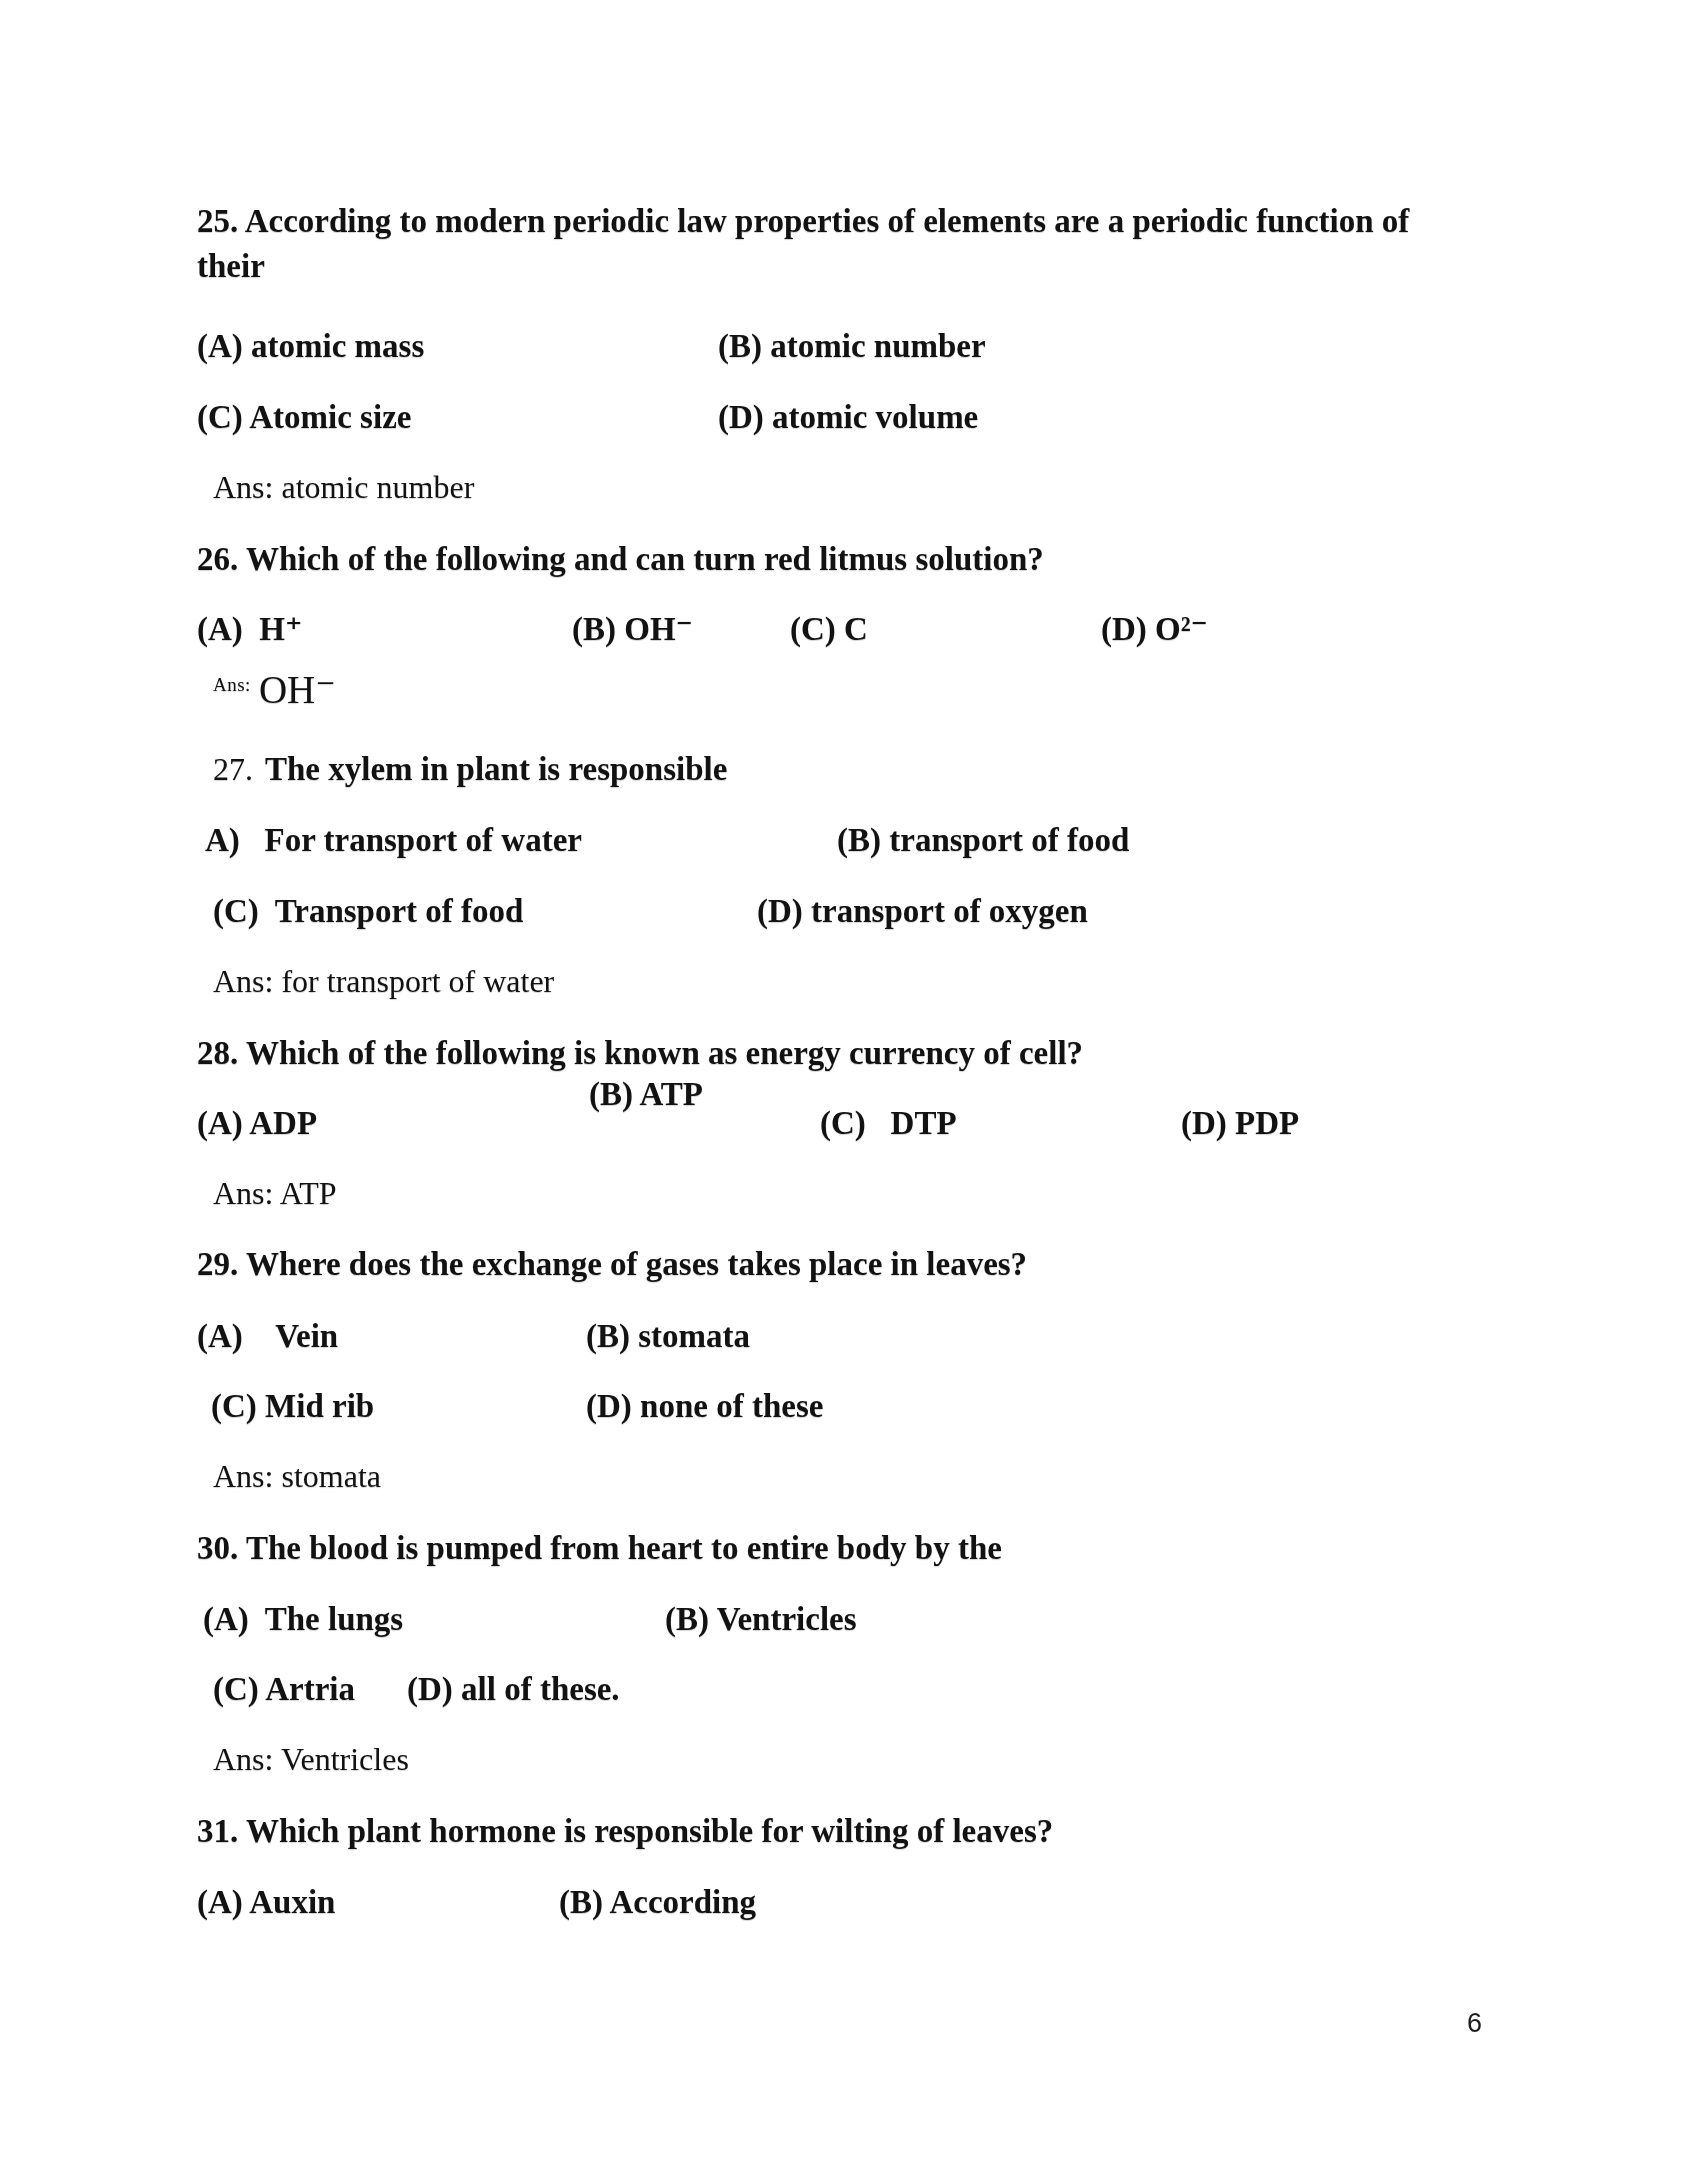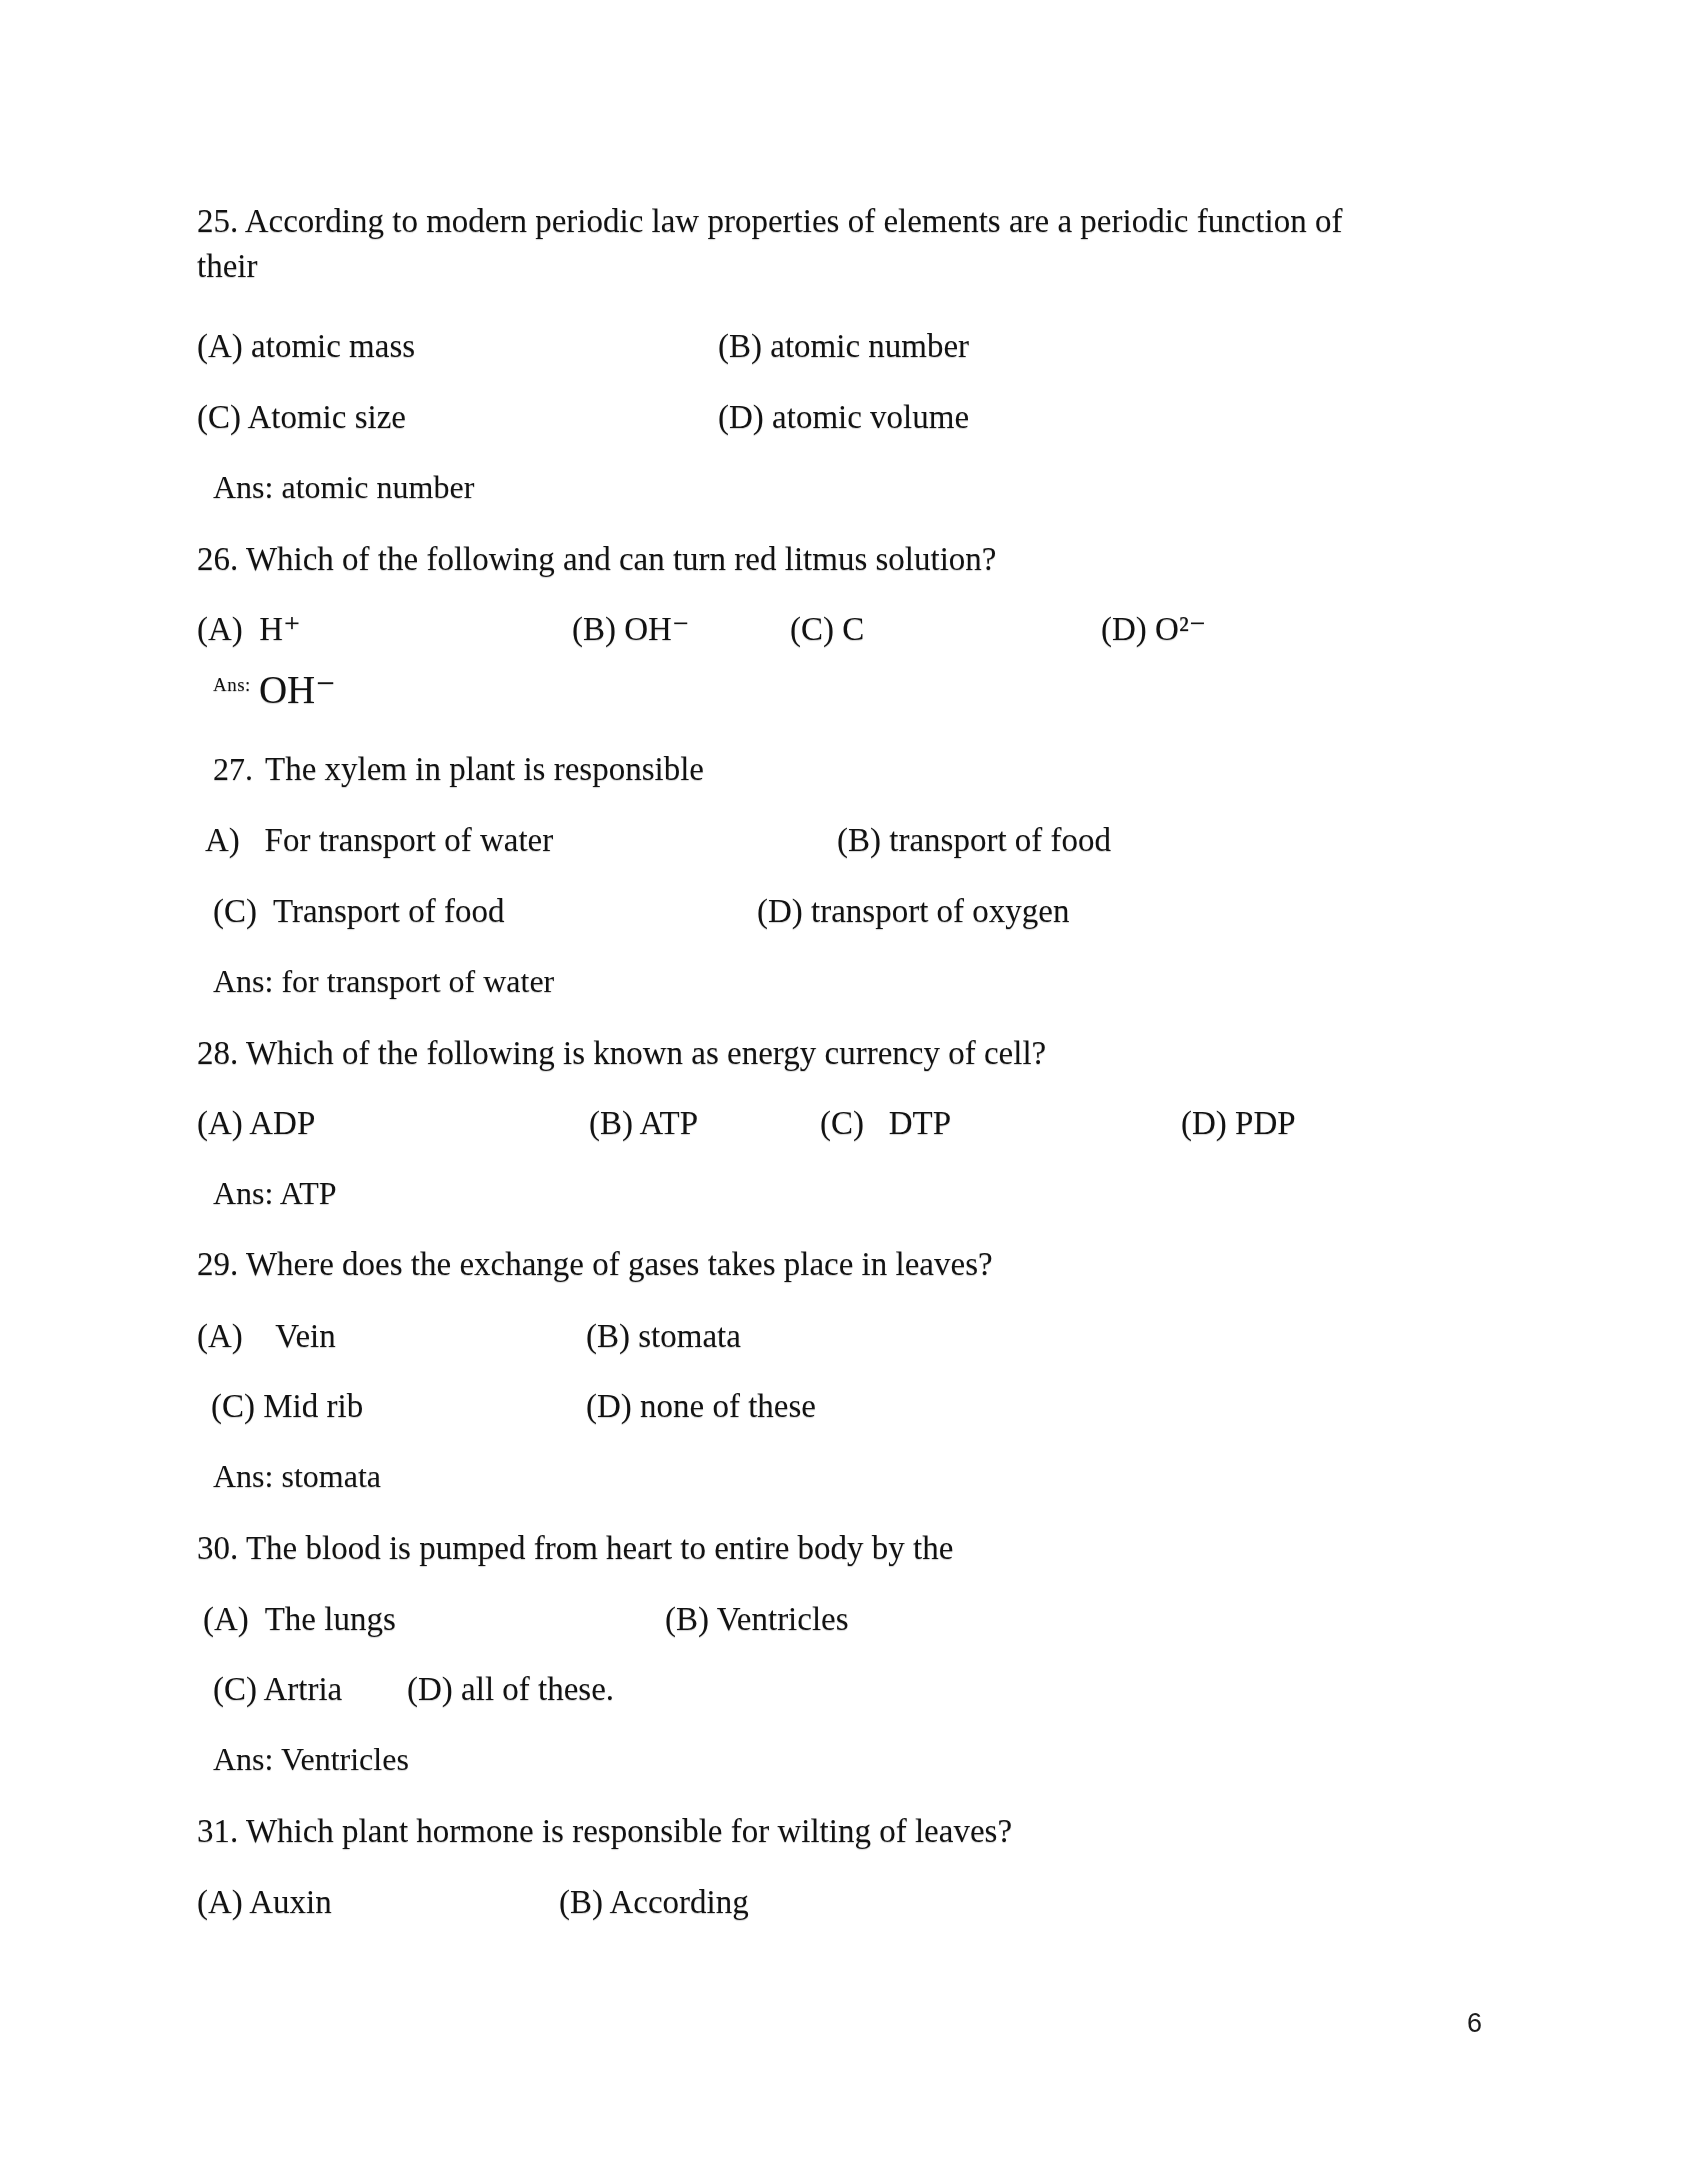--- a/index.html
+++ b/index.html
@@ -3,21 +3,21 @@
 <meta charset="utf-8">
 <style>
   html,body{margin:0;padding:0;background:#e8e8e8;}
   .page{
     position:relative;width:1683px;height:2178px;background:#ffffff;
     font-family:"Liberation Serif","DejaVu Serif",serif;color:#121212;
     overflow:hidden;box-sizing:border-box;
     text-shadow:0 1px 1px rgba(0,0,0,0.18);
   }
   .ln{position:absolute;white-space:pre;line-height:1.1;}
-  .b{font-weight:normal;font-size:33px;}
+  .b{font-weight:bold;font-size:33px;}
   .r{font-weight:normal;font-size:32px;margin-left:16px;}
   .num-gap{padding-right:12px;}
   .ans-prefix{font-size:19px;vertical-align:super;letter-spacing:0.5px;padding-right:8px;}
   .ans-val{font-size:39px;}
   .pagenum{
     position:absolute;font-family:"Liberation Sans","DejaVu Sans",sans-serif;
     font-size:27px;color:#1c1c1c;text-shadow:none;
   }
 </style>
 </head>
@@ -49,21 +49,21 @@
     <div class="ln b" style="left:205px;top:822px;">A)   For transport of water</div>
     <div class="ln b" style="left:837px;top:822px;">(B) transport of food</div>
     <div class="ln b" style="left:213px;top:893px;">(C)  Transport of food</div>
     <div class="ln b" style="left:757px;top:893px;">(D) transport of oxygen</div>
     <div class="ln r" style="left:197px;top:964px;">Ans: for transport of water</div>
   </div>
 
   <div>
     <div class="ln b" style="left:197px;top:1035px;">28. Which of the following is known as energy currency of cell?</div>
     <div class="ln b" style="left:197px;top:1105px;">(A) ADP</div>
-    <div class="ln b" style="left:589px;top:1105px;">(B) ATP</div>
+    <div class="ln b" style="left:589px;top:1076px;">(B) ATP</div>
     <div class="ln b" style="left:820px;top:1105px;">(C)   DTP</div>
     <div class="ln b" style="left:1181px;top:1105px;text-align:right;">(D) PDP</div>
     <div class="ln r" style="left:197px;top:1176px;">Ans: ATP</div>
   </div>
 
   <div>
     <div class="ln b" style="left:197px;top:1246px;">29. Where does the exchange of gases takes place in leaves?</div>
     <div class="ln b" style="left:197px;top:1318px;">(A)    Vein</div>
     <div class="ln b" style="left:586px;top:1318px;">(B) stomata</div>
     <div class="ln b" style="left:211px;top:1388px;">(C) Mid rib</div>

